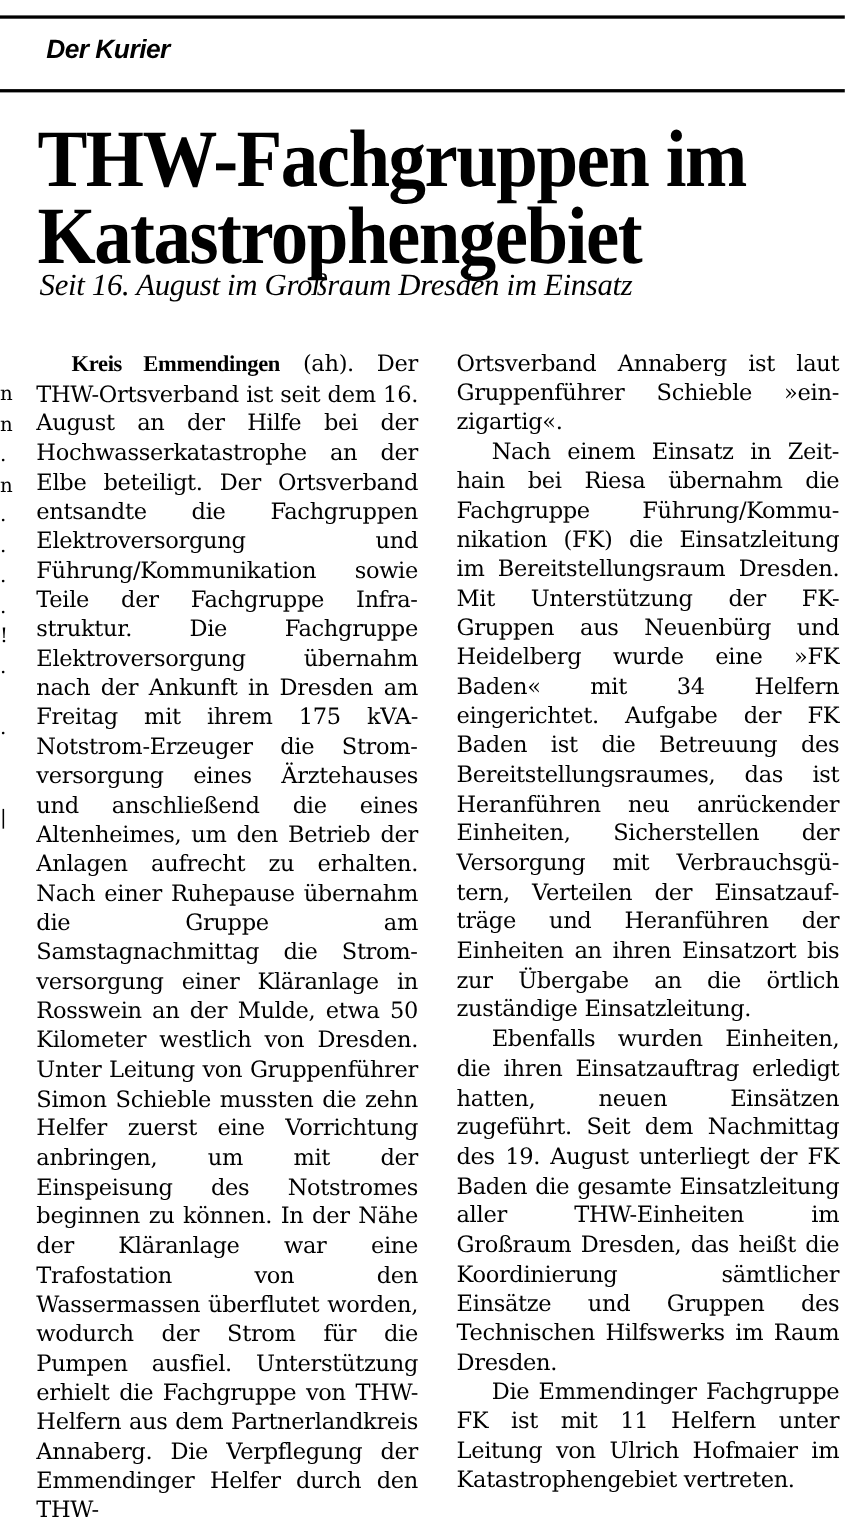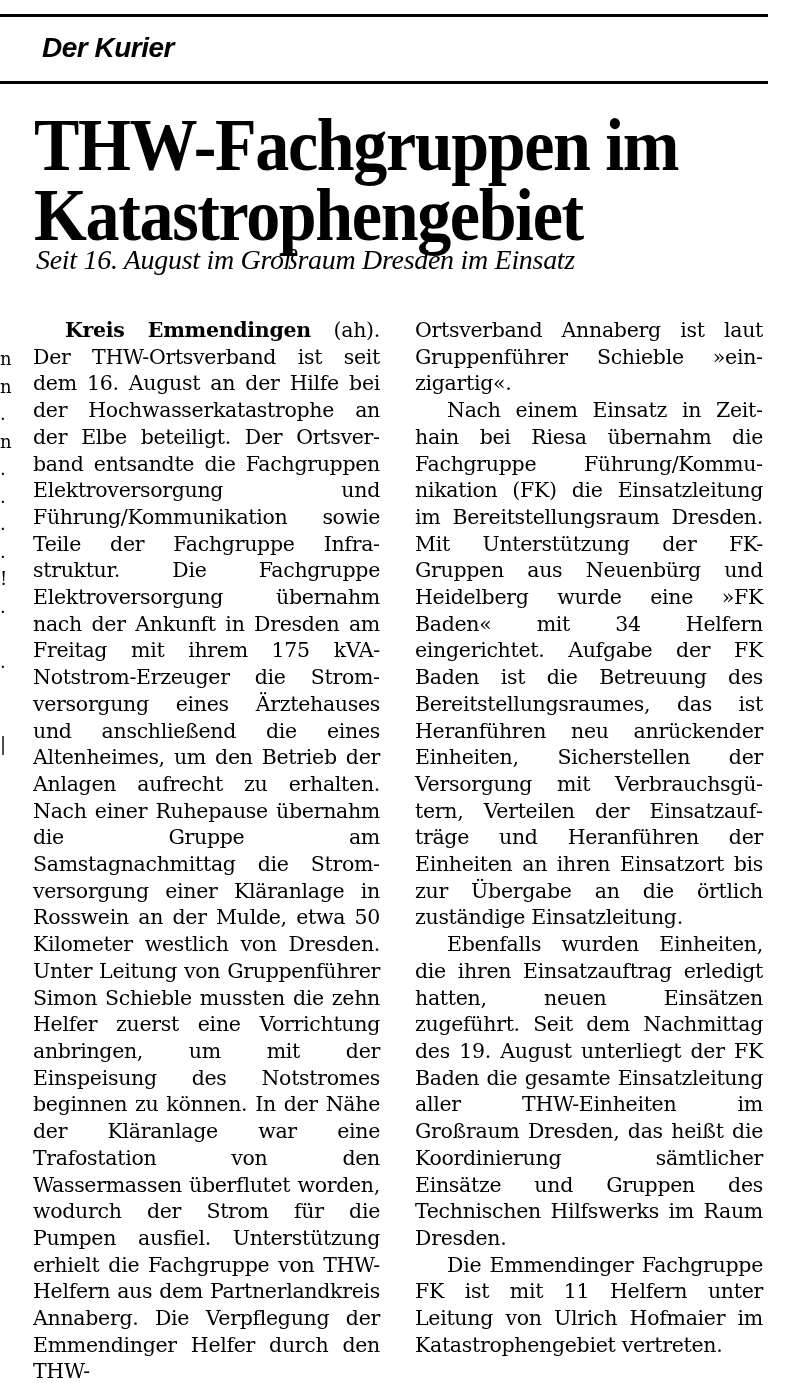--- a/index.html
+++ b/index.html
@@ -7,21 +7,21 @@
     width: 787px; height: 1383px; position: relative; overflow: hidden;
     color: #000; font-family: "DejaVu Serif", serif;
   }
   .header {
     position: absolute; left: 0; top: 14px; width: 768px; height: 64px;
     border-top: 3px solid #000; border-bottom: 3px solid #000;
   }
   .paper-name {
     position: absolute; left: 42px; top: 15px;
     font-family: "Liberation Sans", sans-serif; font-style: italic; font-weight: bold;
-    font-size: 28px; letter-spacing: -0.5px;
+    font-size: 24px; letter-spacing: -0.5px;
   }
   .issue-date {
     position: absolute; right: 4px; top: 6px;
     font-family: "Liberation Serif", serif; font-size: 37px; letter-spacing: -0.3px;
   }
   .headline {
     position: absolute; left: 34px; top: 110px; margin: 0;
     font-family: "Liberation Serif", serif; font-weight: bold;
     font-size: 74px; line-height: 70px; letter-spacing: -1.5px;
     transform: scaleX(0.92); transform-origin: left top; white-space: nowrap;
@@ -33,21 +33,21 @@
   }
   .col {
     position: absolute; top: 317px;
     font-family: "DejaVu Serif", serif; font-size: 20.5px; line-height: 26.7px;
     text-align: justify; hyphens: manual; letter-spacing: -0.3px;
   }
   .col-left { left: 33px; width: 347px; }
   .col-right { left: 415px; width: 348px; }
   .col p { margin: 0; }
   .col p.indent { text-indent: 32px; }
-  .dateline { font-weight: bold; }
+  .dateline { font-weight: bold; font-family: Liberation Serif, serif; }
   .edge-fragments {
     position: absolute; left: 0; top: 345px; width: 12px;
     font-family: "DejaVu Serif", serif; font-size: 18px; line-height: 27.5px;
     color: #000;
   }
   .edge-fragments span { display: block; height: 27.5px; overflow: hidden; }
 </style>
 </head>
 <body>
 

